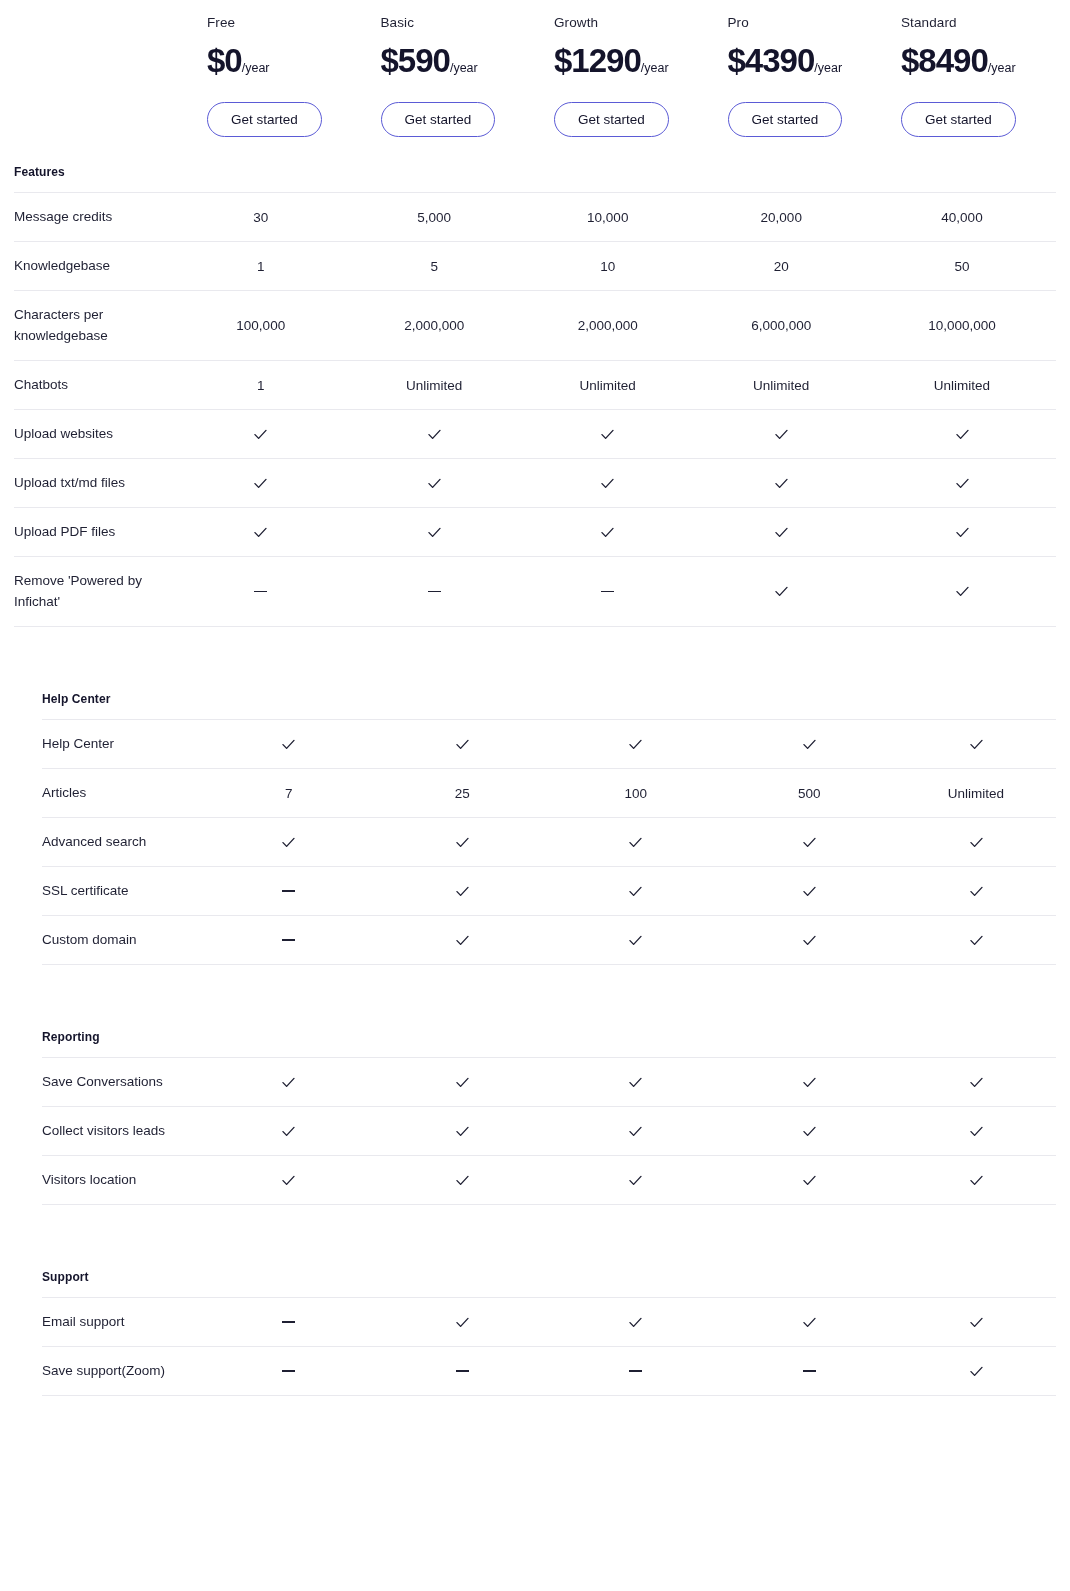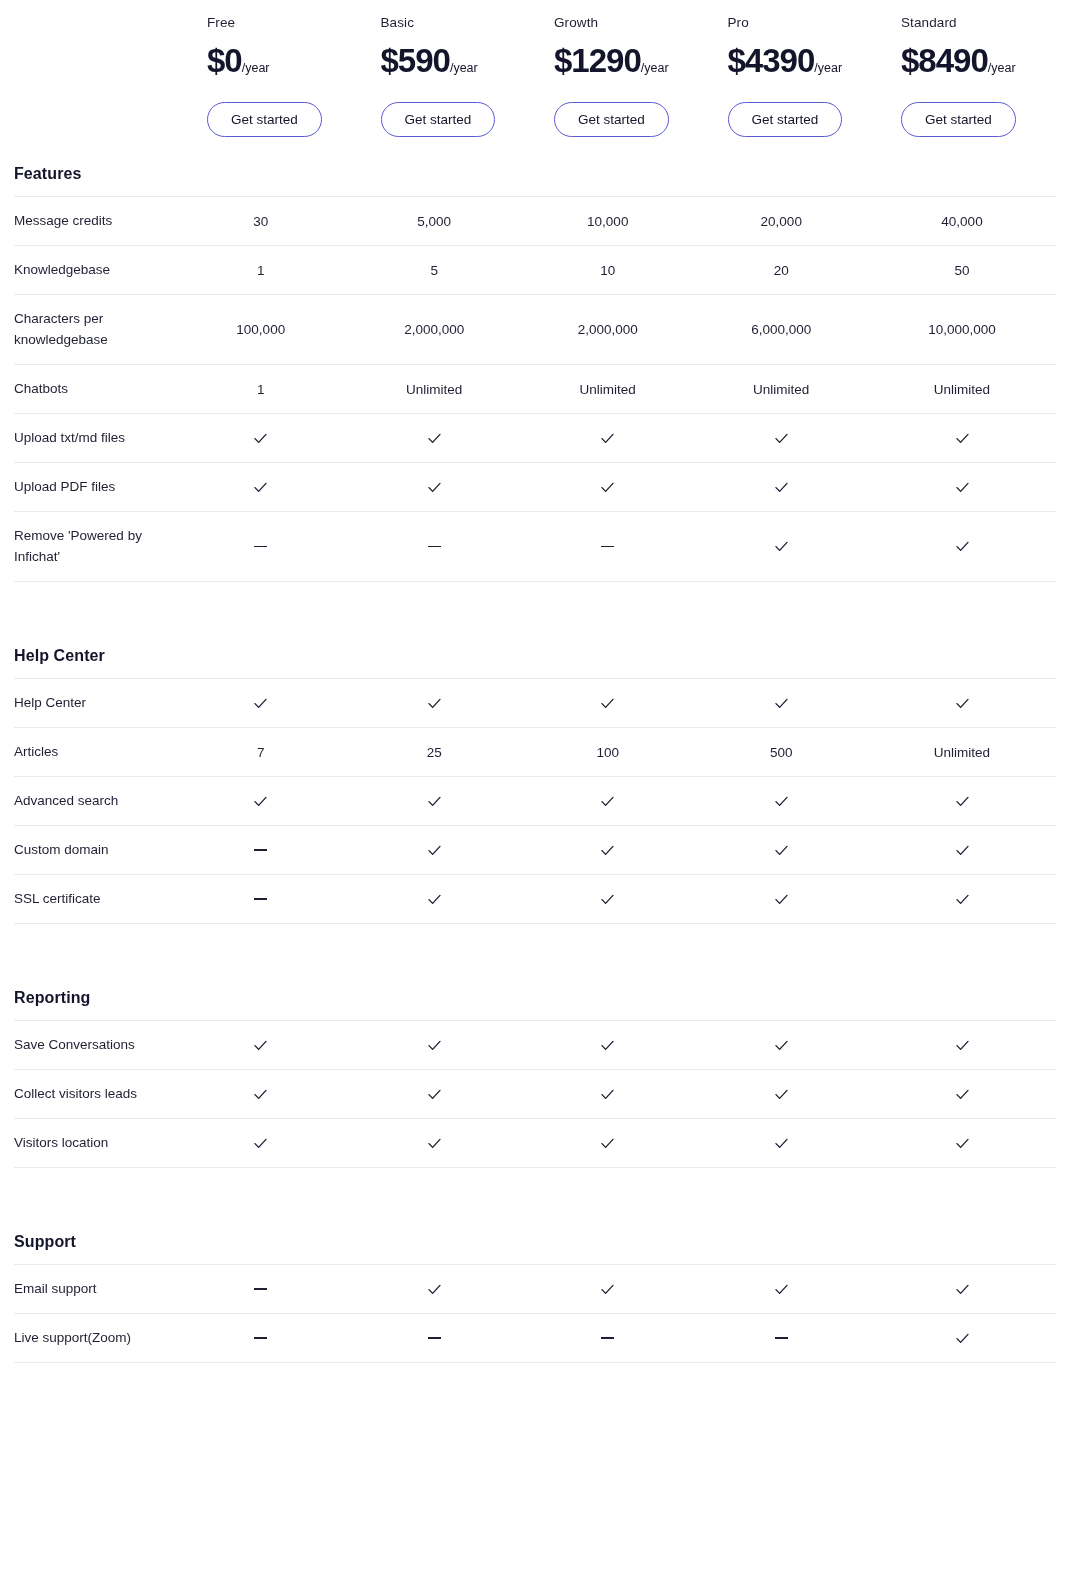--- a/index.html
+++ b/index.html
@@ -67,24 +67,24 @@
     background: #ffffff;
     color: #14142b;
     font-size: 13.5px;
     font-family: "Liberation Sans", sans-serif;
     cursor: pointer;
     white-space: nowrap;
   }
 
   
   .section { margin-bottom: 0; }
-  .section + .section { margin-top: 65px; }
+  .section + .section { margin-top: 65px; padding-left: 28px; }
 
   .section-title {
-    font-size: 16px;
+    font-size: 12px;
     font-weight: 700;
     color: #14142b;
     padding: 0 0 13px 14px;
     letter-spacing: 0.1px;
   }
 
   .rows {
     border-top: 1px solid #e9e9ee;
     margin: 0 14px 0 14px;
   }
@@ -200,20 +200,48 @@
           </div>
           <div class="row">
             <div class="row-label">Chatbots</div>
             <div class="cell">1</div>
             <div class="cell">Unlimited</div>
             <div class="cell">Unlimited</div>
             <div class="cell">Unlimited</div>
             <div class="cell">Unlimited</div>
           </div>
           <div class="row">
+            <div class="row-label">Upload websites</div>
+            <div class="cell">
+              <svg class="check" width="17" height="17" viewBox="0 0 17 17" aria-hidden="true">
+                <path d="M3 8.6 L6.6 12.4 L14 4.4" fill="none" stroke="#1f2033" stroke-width="1.35" stroke-linecap="round" stroke-linejoin="round"></path>
+              </svg>
+            </div>
+            <div class="cell">
+              <svg class="check" width="17" height="17" viewBox="0 0 17 17" aria-hidden="true">
+                <path d="M3 8.6 L6.6 12.4 L14 4.4" fill="none" stroke="#1f2033" stroke-width="1.35" stroke-linecap="round" stroke-linejoin="round"></path>
+              </svg>
+            </div>
+            <div class="cell">
+              <svg class="check" width="17" height="17" viewBox="0 0 17 17" aria-hidden="true">
+                <path d="M3 8.6 L6.6 12.4 L14 4.4" fill="none" stroke="#1f2033" stroke-width="1.35" stroke-linecap="round" stroke-linejoin="round"></path>
+              </svg>
+            </div>
+            <div class="cell">
+              <svg class="check" width="17" height="17" viewBox="0 0 17 17" aria-hidden="true">
+                <path d="M3 8.6 L6.6 12.4 L14 4.4" fill="none" stroke="#1f2033" stroke-width="1.35" stroke-linecap="round" stroke-linejoin="round"></path>
+              </svg>
+            </div>
+            <div class="cell">
+              <svg class="check" width="17" height="17" viewBox="0 0 17 17" aria-hidden="true">
+                <path d="M3 8.6 L6.6 12.4 L14 4.4" fill="none" stroke="#1f2033" stroke-width="1.35" stroke-linecap="round" stroke-linejoin="round"></path>
+              </svg>
+            </div>
+          </div>
+          <div class="row">
             <div class="row-label">Upload txt/md files</div>
             <div class="cell">
               <svg class="check" width="17" height="17" viewBox="0 0 17 17" aria-hidden="true">
                 <path d="M3 8.6 L6.6 12.4 L14 4.4" fill="none" stroke="#1f2033" stroke-width="1.35" stroke-linecap="round" stroke-linejoin="round"></path>
               </svg>
             </div>
             <div class="cell">
               <svg class="check" width="17" height="17" viewBox="0 0 17 17" aria-hidden="true">
                 <path d="M3 8.6 L6.6 12.4 L14 4.4" fill="none" stroke="#1f2033" stroke-width="1.35" stroke-linecap="round" stroke-linejoin="round"></path>
               </svg>
@@ -347,47 +375,47 @@
                 <path d="M3 8.6 L6.6 12.4 L14 4.4" fill="none" stroke="#1f2033" stroke-width="1.35" stroke-linecap="round" stroke-linejoin="round"></path>
               </svg>
             </div>
             <div class="cell">
               <svg class="check" width="17" height="17" viewBox="0 0 17 17" aria-hidden="true">
                 <path d="M3 8.6 L6.6 12.4 L14 4.4" fill="none" stroke="#1f2033" stroke-width="1.35" stroke-linecap="round" stroke-linejoin="round"></path>
               </svg>
             </div>
           </div>
           <div class="row">
+            <div class="row-label">SSL certificate</div>
+            <div class="cell">
+              <span class="dash"></span>
+            </div>
+            <div class="cell">
+              <svg class="check" width="17" height="17" viewBox="0 0 17 17" aria-hidden="true">
+                <path d="M3 8.6 L6.6 12.4 L14 4.4" fill="none" stroke="#1f2033" stroke-width="1.35" stroke-linecap="round" stroke-linejoin="round"></path>
+              </svg>
+            </div>
+            <div class="cell">
+              <svg class="check" width="17" height="17" viewBox="0 0 17 17" aria-hidden="true">
+                <path d="M3 8.6 L6.6 12.4 L14 4.4" fill="none" stroke="#1f2033" stroke-width="1.35" stroke-linecap="round" stroke-linejoin="round"></path>
+              </svg>
+            </div>
+            <div class="cell">
+              <svg class="check" width="17" height="17" viewBox="0 0 17 17" aria-hidden="true">
+                <path d="M3 8.6 L6.6 12.4 L14 4.4" fill="none" stroke="#1f2033" stroke-width="1.35" stroke-linecap="round" stroke-linejoin="round"></path>
+              </svg>
+            </div>
+            <div class="cell">
+              <svg class="check" width="17" height="17" viewBox="0 0 17 17" aria-hidden="true">
+                <path d="M3 8.6 L6.6 12.4 L14 4.4" fill="none" stroke="#1f2033" stroke-width="1.35" stroke-linecap="round" stroke-linejoin="round"></path>
+              </svg>
+            </div>
+          </div>
+          <div class="row">
             <div class="row-label">Custom domain</div>
-            <div class="cell">
-              <span class="dash"></span>
-            </div>
-            <div class="cell">
-              <svg class="check" width="17" height="17" viewBox="0 0 17 17" aria-hidden="true">
-                <path d="M3 8.6 L6.6 12.4 L14 4.4" fill="none" stroke="#1f2033" stroke-width="1.35" stroke-linecap="round" stroke-linejoin="round"></path>
-              </svg>
-            </div>
-            <div class="cell">
-              <svg class="check" width="17" height="17" viewBox="0 0 17 17" aria-hidden="true">
-                <path d="M3 8.6 L6.6 12.4 L14 4.4" fill="none" stroke="#1f2033" stroke-width="1.35" stroke-linecap="round" stroke-linejoin="round"></path>
-              </svg>
-            </div>
-            <div class="cell">
-              <svg class="check" width="17" height="17" viewBox="0 0 17 17" aria-hidden="true">
-                <path d="M3 8.6 L6.6 12.4 L14 4.4" fill="none" stroke="#1f2033" stroke-width="1.35" stroke-linecap="round" stroke-linejoin="round"></path>
-              </svg>
-            </div>
-            <div class="cell">
-              <svg class="check" width="17" height="17" viewBox="0 0 17 17" aria-hidden="true">
-                <path d="M3 8.6 L6.6 12.4 L14 4.4" fill="none" stroke="#1f2033" stroke-width="1.35" stroke-linecap="round" stroke-linejoin="round"></path>
-              </svg>
-            </div>
-          </div>
-          <div class="row">
-            <div class="row-label">SSL certificate</div>
             <div class="cell">
               <span class="dash"></span>
             </div>
             <div class="cell">
               <svg class="check" width="17" height="17" viewBox="0 0 17 17" aria-hidden="true">
                 <path d="M3 8.6 L6.6 12.4 L14 4.4" fill="none" stroke="#1f2033" stroke-width="1.35" stroke-linecap="round" stroke-linejoin="round"></path>
               </svg>
             </div>
             <div class="cell">
               <svg class="check" width="17" height="17" viewBox="0 0 17 17" aria-hidden="true">
@@ -519,21 +547,21 @@
                 <path d="M3 8.6 L6.6 12.4 L14 4.4" fill="none" stroke="#1f2033" stroke-width="1.35" stroke-linecap="round" stroke-linejoin="round"></path>
               </svg>
             </div>
             <div class="cell">
               <svg class="check" width="17" height="17" viewBox="0 0 17 17" aria-hidden="true">
                 <path d="M3 8.6 L6.6 12.4 L14 4.4" fill="none" stroke="#1f2033" stroke-width="1.35" stroke-linecap="round" stroke-linejoin="round"></path>
               </svg>
             </div>
           </div>
           <div class="row">
-            <div class="row-label">Live support(Zoom)</div>
+            <div class="row-label">Save support(Zoom)</div>
             <div class="cell">
               <span class="dash"></span>
             </div>
             <div class="cell">
               <span class="dash"></span>
             </div>
             <div class="cell">
               <span class="dash"></span>
             </div>
             <div class="cell">

